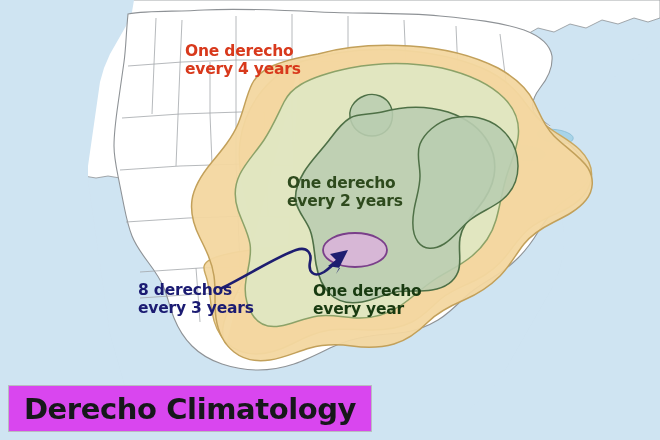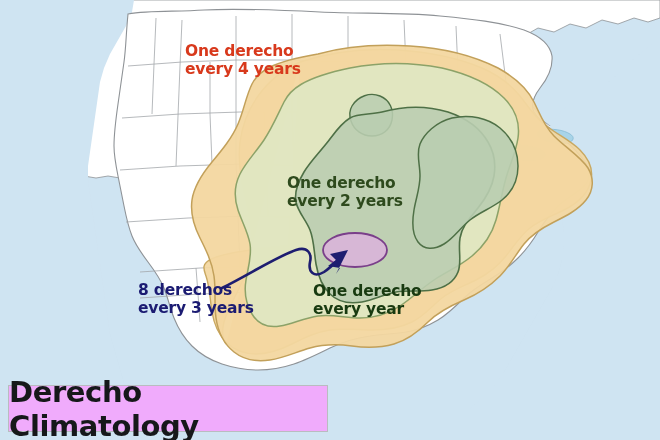--- a/index.html
+++ b/index.html
@@ -12,22 +12,22 @@
   svg.layer{position:absolute;left:0;top:0;width:660px;height:440px;}
   .label{
     position:absolute;font-weight:bold;line-height:1.18;
     white-space:pre-line;letter-spacing:-0.2px;
   }
   #label-4yr{left:185px;top:42px;font-size:15.5px;color:#d8391c;}
   #label-2yr{left:287px;top:174px;font-size:15.5px;color:#2e4a1d;}
   #label-1yr{left:313px;top:282px;font-size:15.5px;color:#183a10;}
   #label-4d3y{left:138px;top:281px;font-size:15.5px;color:#1b1b72;}
   #title-box{
-    position:absolute;left:8px;top:385px;width:320px;height:47px;
-    background:#f0abfc;border:1px solid #b9bcc0;box-sizing:border-box;
+    position:absolute;left:8px;top:385px;width:364px;height:47px;
+    background:#d946ef;border:1px solid #b9bcc0;box-sizing:border-box;
     display:flex;align-items:center;justify-content:center;
   }
   #title-text{font-size:29px;font-weight:bold;color:#16181a;letter-spacing:-0.4px;}
 </style>
 </head>
 <body>
 
 <div id="map-root">
 
   <svg class="layer" viewBox="0 0 660 440">

